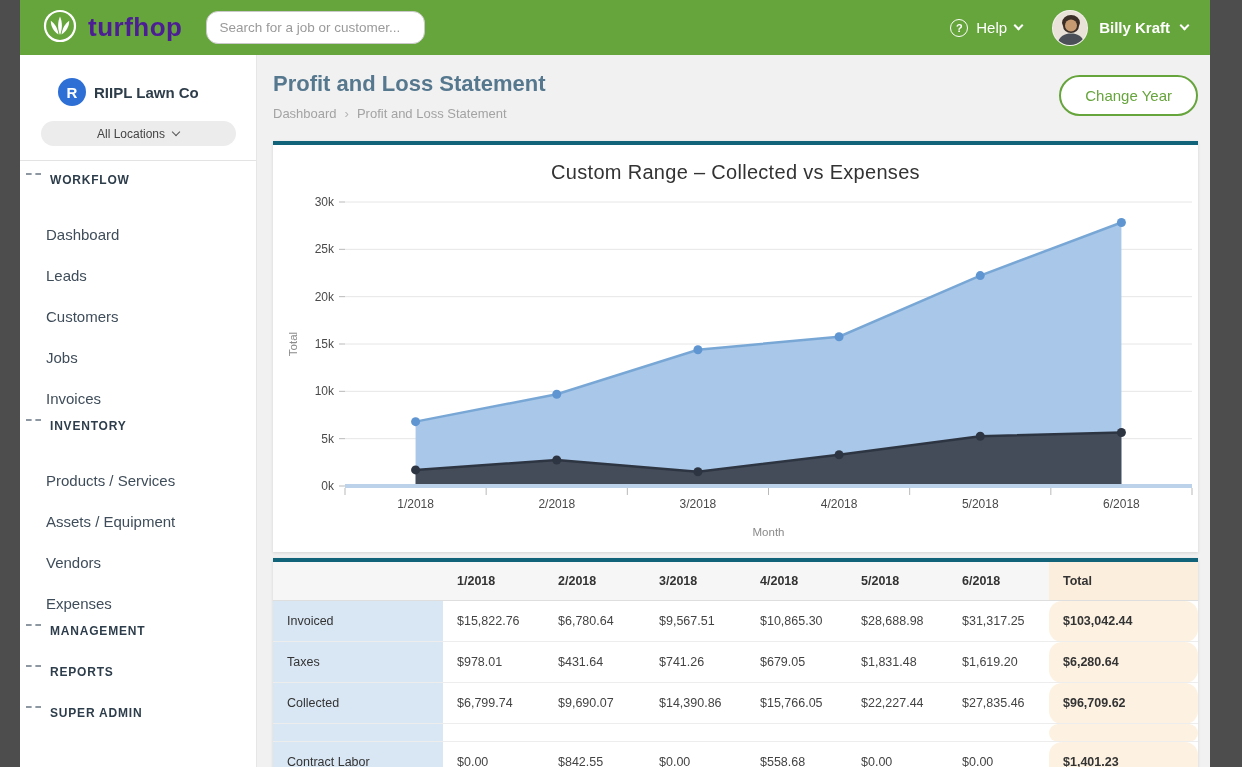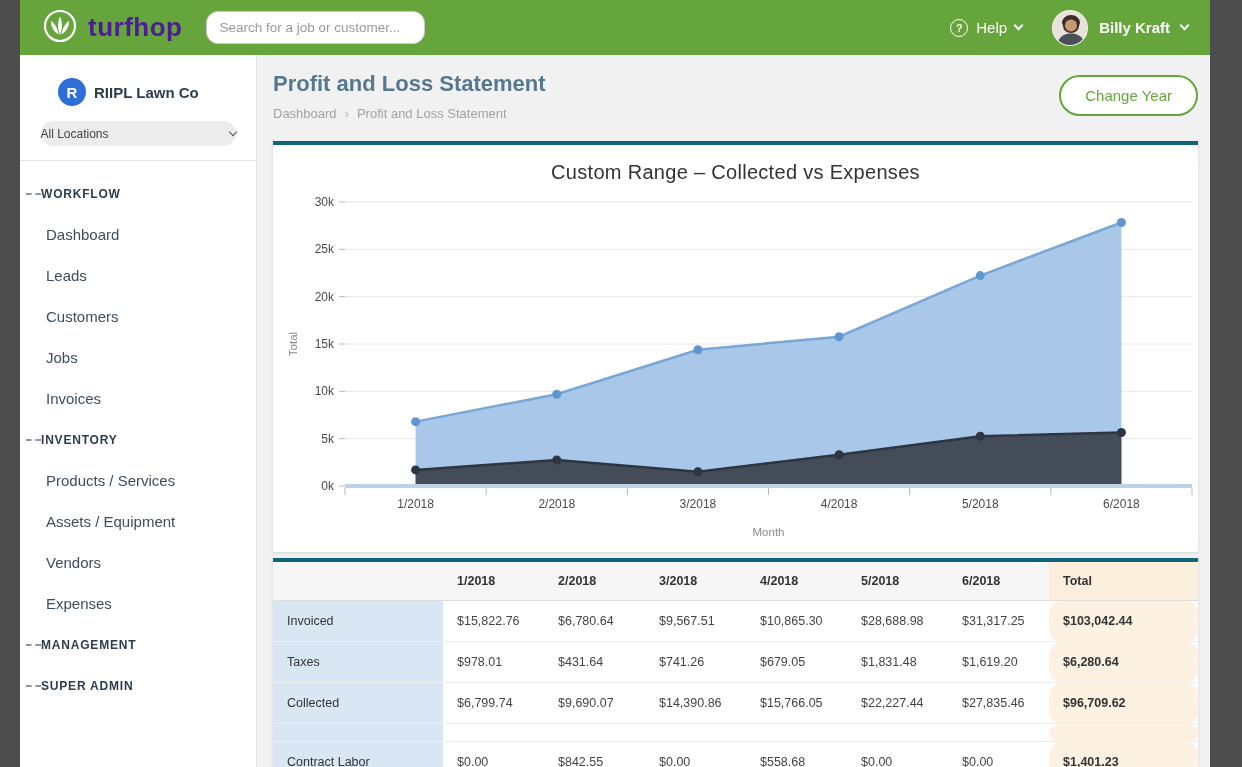--- a/index.html
+++ b/index.html
@@ -31,24 +31,24 @@
   .body-row { flex:1; display:flex; min-height:0; }
 
   
   .sidebar { flex:0 0 237px; background:#fff; border-right:1px solid #e6e6e6; overflow:hidden; }
   .company-row { display:flex; align-items:center; gap:8px; padding:20px 0 0 38px; height:54px; }
   .company-badge { width:28px; height:28px; border-radius:50%; background:#2e6fd6; color:#fff;
                    font-weight:bold; font-size:15px; display:flex; align-items:center; justify-content:center; }
   .company-name { font-size:15px; font-weight:bold; color:#2e3d4a; }
   .locations-pill { margin:12px auto 0; width:195px; height:25px; background:#ececec; border:none;
                     border-radius:13px; font-size:12px; color:#444; display:flex; align-items:center;
-                    justify-content:space-between; gap:8px; cursor:pointer; font-family:inherit; }
+                    justify-content:center; gap:8px; cursor:pointer; font-family:inherit; }
   .sidebar-divider { margin-top:14px; border-top:1px solid #e3e3e3; }
   .sidebar-nav { padding-top:12px; }
-  .nav-section-header { height:41px; display:flex; align-items:center; padding-left:6px;
+  .nav-section-header { height:41px; display:flex; gap:9px; padding-left:6px;
                         font-size:12px; font-weight:bold; letter-spacing:.8px; color:#2d3d4b; cursor:pointer; }
   .tree-dash { width:15px; border-top:2px dashed #8c97a1; display:inline-block; }
   .nav-item { height:41px; display:flex; align-items:center; padding-left:26px;
               font-size:15px; color:#3f4d5a; cursor:pointer; }
 
   
   .main { flex:1; background:#f1f1f1; padding:16px 12px 0 16px; overflow:hidden; min-width:0; }
   .page-header { display:flex; justify-content:space-between; align-items:flex-start; }
   .page-title { font-size:22px; font-weight:bold; color:#56788f; }
   .breadcrumb { margin-top:9px; font-size:13px; color:#a3a3a3; display:flex; gap:8px; align-items:center; }
@@ -150,20 +150,26 @@
             </div>
             <div class="nav-item">Products / Services</div>
             <div class="nav-item">Assets / Equipment</div>
             <div class="nav-item">Vendors</div>
             <div class="nav-item">Expenses</div>
           </div>
           <div class="nav-section">
             <div class="nav-section-header">
               <span class="tree-dash"></span>
               <span>MANAGEMENT</span>
+            </div>
+          </div>
+          <div class="nav-section">
+            <div class="nav-section-header">
+              <span class="tree-dash"></span>
+              <span>REPORTS</span>
             </div>
           </div>
           <div class="nav-section">
             <div class="nav-section-header">
               <span class="tree-dash"></span>
               <span>SUPER ADMIN</span>
             </div>
           </div>
         </nav>
     </aside>

